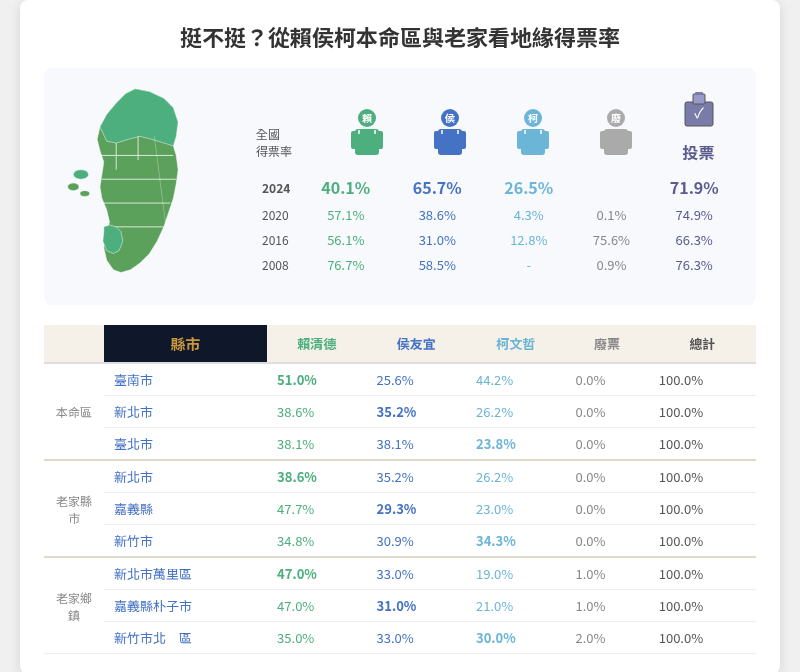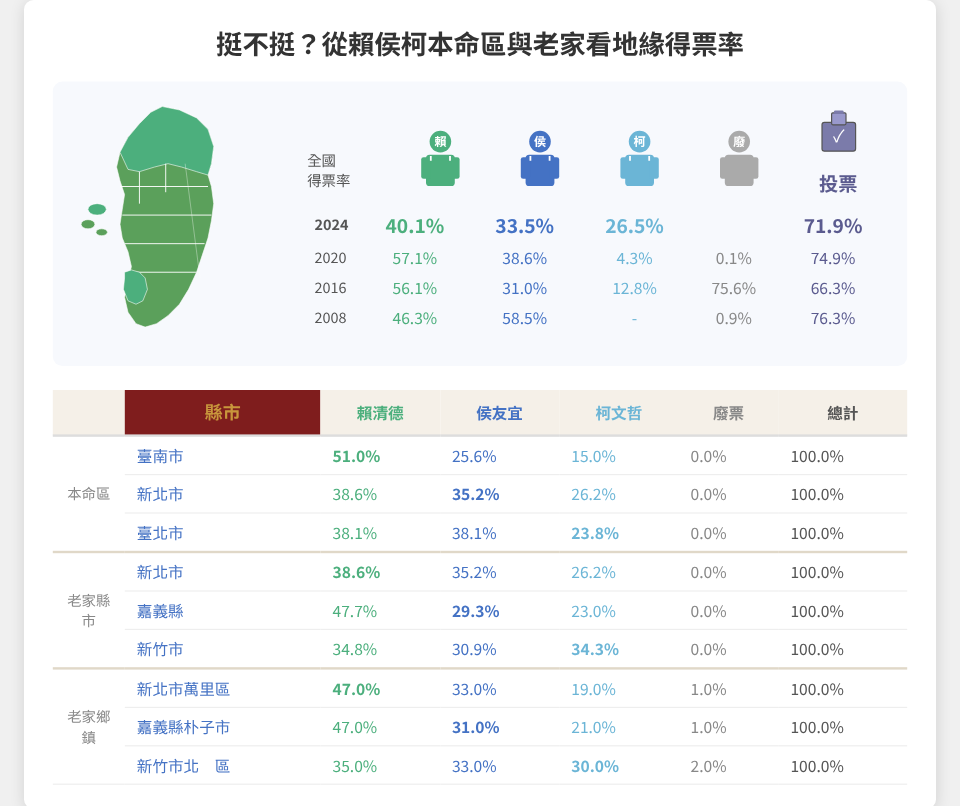--- a/index.html
+++ b/index.html
@@ -111,21 +111,21 @@
     }
     .data-table th {
       background: #f5f0e8;
       padding: 8px 10px;
       text-align: center;
       font-weight: bold;
       color: #555;
       border-bottom: 2px solid #ddd;
     }
     .data-table th.city-header {
-      background: #7f1d1d;
+      background: #0f172a;
       color: #c8963c;
       font-size: 15px;
     }
     .data-table th.lai-header { color: #4CAF7D; }
     .data-table th.hou-header { color: #4472C4; margin-top: 40px; }
     .data-table th.ko-header { color: #6BB5D6; }
     .data-table th.waste-header { color: #888; }
     .data-table th.total-header { color: #555; }
 
     .data-table td {
@@ -255,21 +255,21 @@
           </svg>
           <div class="candidate-name" style="color:#5B5B8F;font-size:16px;">投票</div>
         </div>
       </div>
 
       <table class="stats-table">
         <tbody>
           <tr class="row-2024">
             <td class="year-col">2024</td>
             <td class="color-lai">40.1%</td>
-            <td class="color-hou">33.5%</td>
+            <td class="color-hou">65.7%</td>
             <td class="color-ko">26.5%</td>
             <td class="color-waste"></td>
             <td class="color-vote">71.9%</td>
           </tr>
           <tr>
             <td class="year-col">2020</td>
             <td class="color-lai">57.1%</td>
             <td class="color-hou">38.6%</td>
             <td class="color-ko">4.3%</td>
             <td class="color-waste">0.1%</td>
@@ -278,21 +278,21 @@
           <tr>
             <td class="year-col">2016</td>
             <td class="color-lai">56.1%</td>
             <td class="color-hou">31.0%</td>
             <td class="color-ko">12.8%</td>
             <td class="color-waste">75.6%</td>
             <td class="color-vote">66.3%</td>
           </tr>
           <tr>
             <td class="year-col">2008</td>
-            <td class="color-lai">46.3%</td>
+            <td class="color-lai">76.7%</td>
             <td class="color-hou">58.5%</td>
             <td class="color-ko">-</td>
             <td class="color-waste">0.9%</td>
             <td class="color-vote">76.3%</td>
           </tr>
         </tbody>
       </table>
     </div>
   </div>
 
@@ -308,21 +308,21 @@
           <th class="waste-header">廢票</th>
           <th class="total-header">總計</th>
         </tr>
       </thead>
       <tbody id="table-body">
       <tr>
             <td class="group-label" rowspan="3">本命區</td>
             <td class="city-name">臺南市</td>
             <td class="bold-lai">51.0%</td>
             <td style="color: rgb(68, 114, 196);">25.6%</td>
-            <td style="color: rgb(107, 181, 214);">15.0%</td>
+            <td style="color: rgb(107, 181, 214);">44.2%</td>
             <td style="color: rgb(136, 136, 136);">0.0%</td>
             <td style="color: rgb(85, 85, 85);">100.0%</td>
           </tr>
           <tr>
             <td class="city-name">新北市</td>
             <td style="color: rgb(76, 175, 125);">38.6%</td>
             <td class="bold-hou">35.2%</td>
             <td style="color: rgb(107, 181, 214);">26.2%</td>
             <td style="color: rgb(136, 136, 136);">0.0%</td>
             <td style="color: rgb(85, 85, 85);">100.0%</td>

